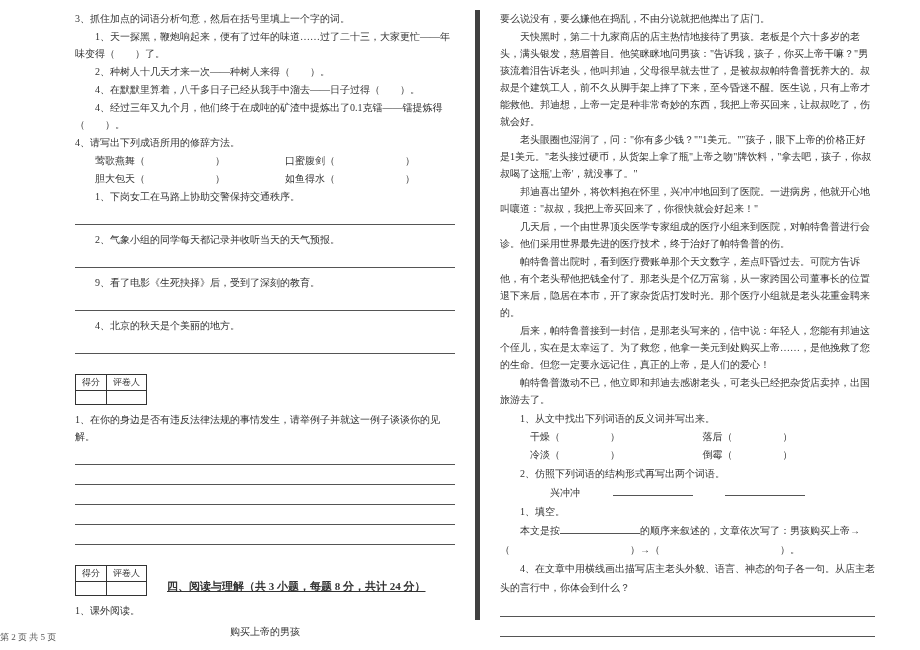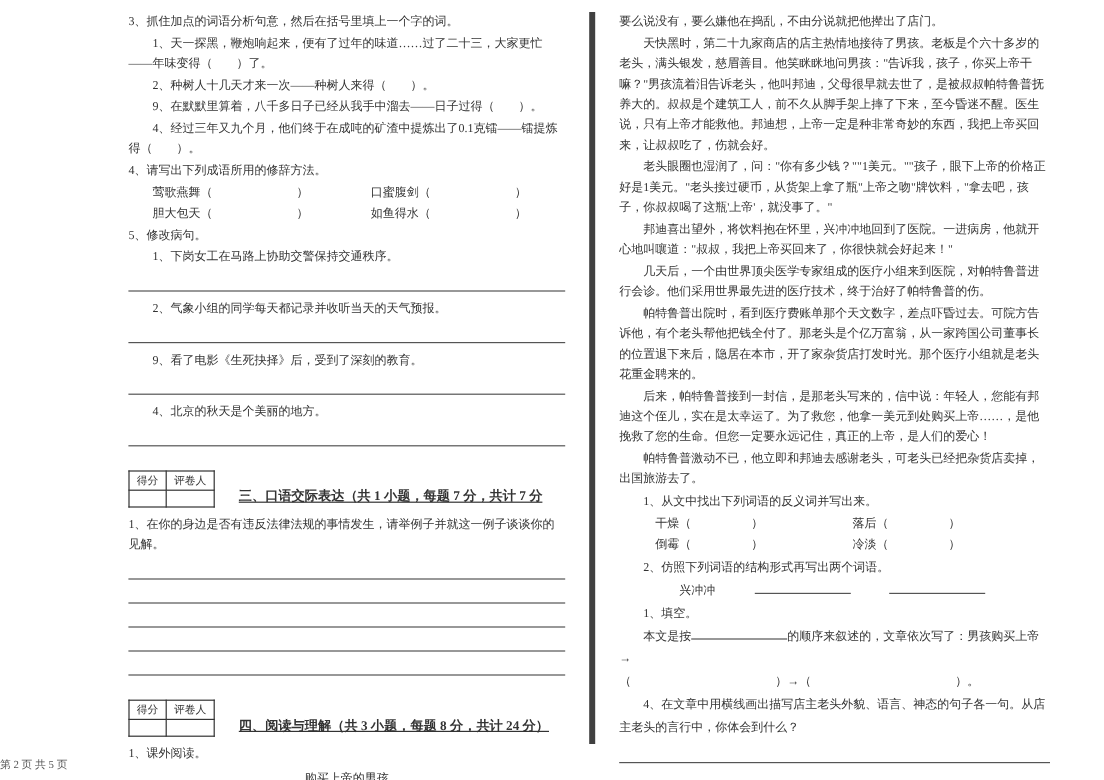--- a/index.html
+++ b/index.html
@@ -10,21 +10,21 @@
       font-family: "SimSun", serif;
       font-size: 10px;
       color: #333;
       position: relative;
       overflow: hidden;
     }
     .page {
       display: flex;
       width: 100%;
       height: 620px;
-      padding: 10px 30px 0 92px;
+      padding: 10px 30px 0 60px;
       font-family: Liberation Serif, serif;
     }
     .col {
       width: 50%;
       padding: 0 15px;
     }
     .col-left { padding-right: 20px; }
     .col-right { padding-left: 20px; border-left: 5px solid #404040; }
     .line { line-height: 1.7; margin-bottom: 1px; }
     .indent2 { text-indent: 2em; }
@@ -81,34 +81,33 @@
     }
   </style>
 </head>
 <body>
 
 <div class="page">
   <div class="col col-left">
     <div class="line">3、抓住加点的词语分析句意，然后在括号里填上一个字的词。</div>
     <div class="line indent2">1、天一探黑，鞭炮响起来，便有了过年的味道……过了二十三，大家更忙——年味变得（　　）了。</div>
     <div class="line indent2">2、种树人十几天才来一次——种树人来得（　　）。</div>
-    <div class="line indent2">9、在默默里算着，八千多日子已经从我手中溜去——日子过得（　　）。</div>
+    <div class="line indent2">4、在默默里算着，八千多日子已经从我手中溜去——日子过得（　　）。</div>
     <div class="line indent2">4、经过三年又九个月，他们终于在成吨的矿渣中提炼出了0.1克镭——镭提炼得（　　）。</div>
 
     <div class="line">4、请写出下列成语所用的修辞方法。</div>
     <div class="pair-row indent2">
       <span>莺歌燕舞（　　　　　　　）</span>
       <span>口蜜腹剑（　　　　　　　）</span>
     </div>
     <div class="pair-row indent2">
       <span>胆大包天（　　　　　　　）</span>
       <span>如鱼得水（　　　　　　　）</span>
     </div>
 
-    <div class="line">5、修改病句。</div>
     <div class="line indent2">1、下岗女工在马路上协助交警保持交通秩序。</div>
     <div class="long-blank indent2"></div>
     <div class="line indent2" style="margin-top:6px">2、气象小组的同学每天都记录并收听当天的天气预报。</div>
     <div class="long-blank indent2"></div>
     <div class="line indent2" style="margin-top:6px">9、看了电影《生死抉择》后，受到了深刻的教育。</div>
     <div class="long-blank indent2"></div>
     <div class="line indent2" style="margin-top:6px">4、北京的秋天是个美丽的地方。</div>
     <div class="long-blank indent2"></div>
 
     <div class="section-header">
@@ -117,21 +116,20 @@
             <tr>
           <td>得分</td>
           <td>评卷人</td>
         </tr>
         <tr>
               <td></td>
               <td></td>
             </tr>
       </tbody>
         </table>
-      <div class="section-title">三、口语交际表达（共 1 小题，每题 7 分，共计 7 分</div>
     </div>
     <div class="line">1、在你的身边是否有违反法律法规的事情发生，请举例子并就这一例子谈谈你的见解。</div>
     <div class="long-blank"></div>
     <div class="long-blank"></div>
     <div class="long-blank"></div>
     <div class="long-blank"></div>
     <div class="long-blank"></div>
 
     <div class="section-header">
       <table class="score-table">
@@ -162,22 +160,22 @@
     <div class="para">帕特鲁普出院时，看到医疗费账单那个天文数字，差点吓昏过去。可院方告诉他，有个老头帮他把钱全付了。那老头是个亿万富翁，从一家跨国公司董事长的位置退下来后，隐居在本市，开了家杂货店打发时光。那个医疗小组就是老头花重金聘来的。</div>
     <div class="para">后来，帕特鲁普接到一封信，是那老头写来的，信中说：年轻人，您能有邦迪这个侄儿，实在是太幸运了。为了救您，他拿一美元到处购买上帝……，是他挽救了您的生命。但您一定要永远记住，真正的上帝，是人们的爱心！</div>
     <div class="para">帕特鲁普激动不已，他立即和邦迪去感谢老头，可老头已经把杂货店卖掉，出国旅游去了。</div>
 
     <div class="qline indent2">1、从文中找出下列词语的反义词并写出来。</div>
     <div class="pair-row" style="padding-left:3em">
       <span>干燥（　　　　　）</span>
       <span>落后（　　　　　）</span>
     </div>
     <div class="pair-row" style="padding-left:3em">
+      <span>冷淡（　　　　　）</span>
       <span>倒霉（　　　　　）</span>
-      <span>冷淡（　　　　　）</span>
     </div>
 
     <div class="qline indent2">2、仿照下列词语的结构形式再写出两个词语。</div>
     <div class="qline" style="padding-left:5em">
       <span>兴冲冲</span>
       <span class="inline-blank-sm" style="margin-left:30px"></span>
       <span class="inline-blank-sm" style="margin-left:30px"></span>
     </div>
 
     <div class="qline indent2">1、填空。</div>

